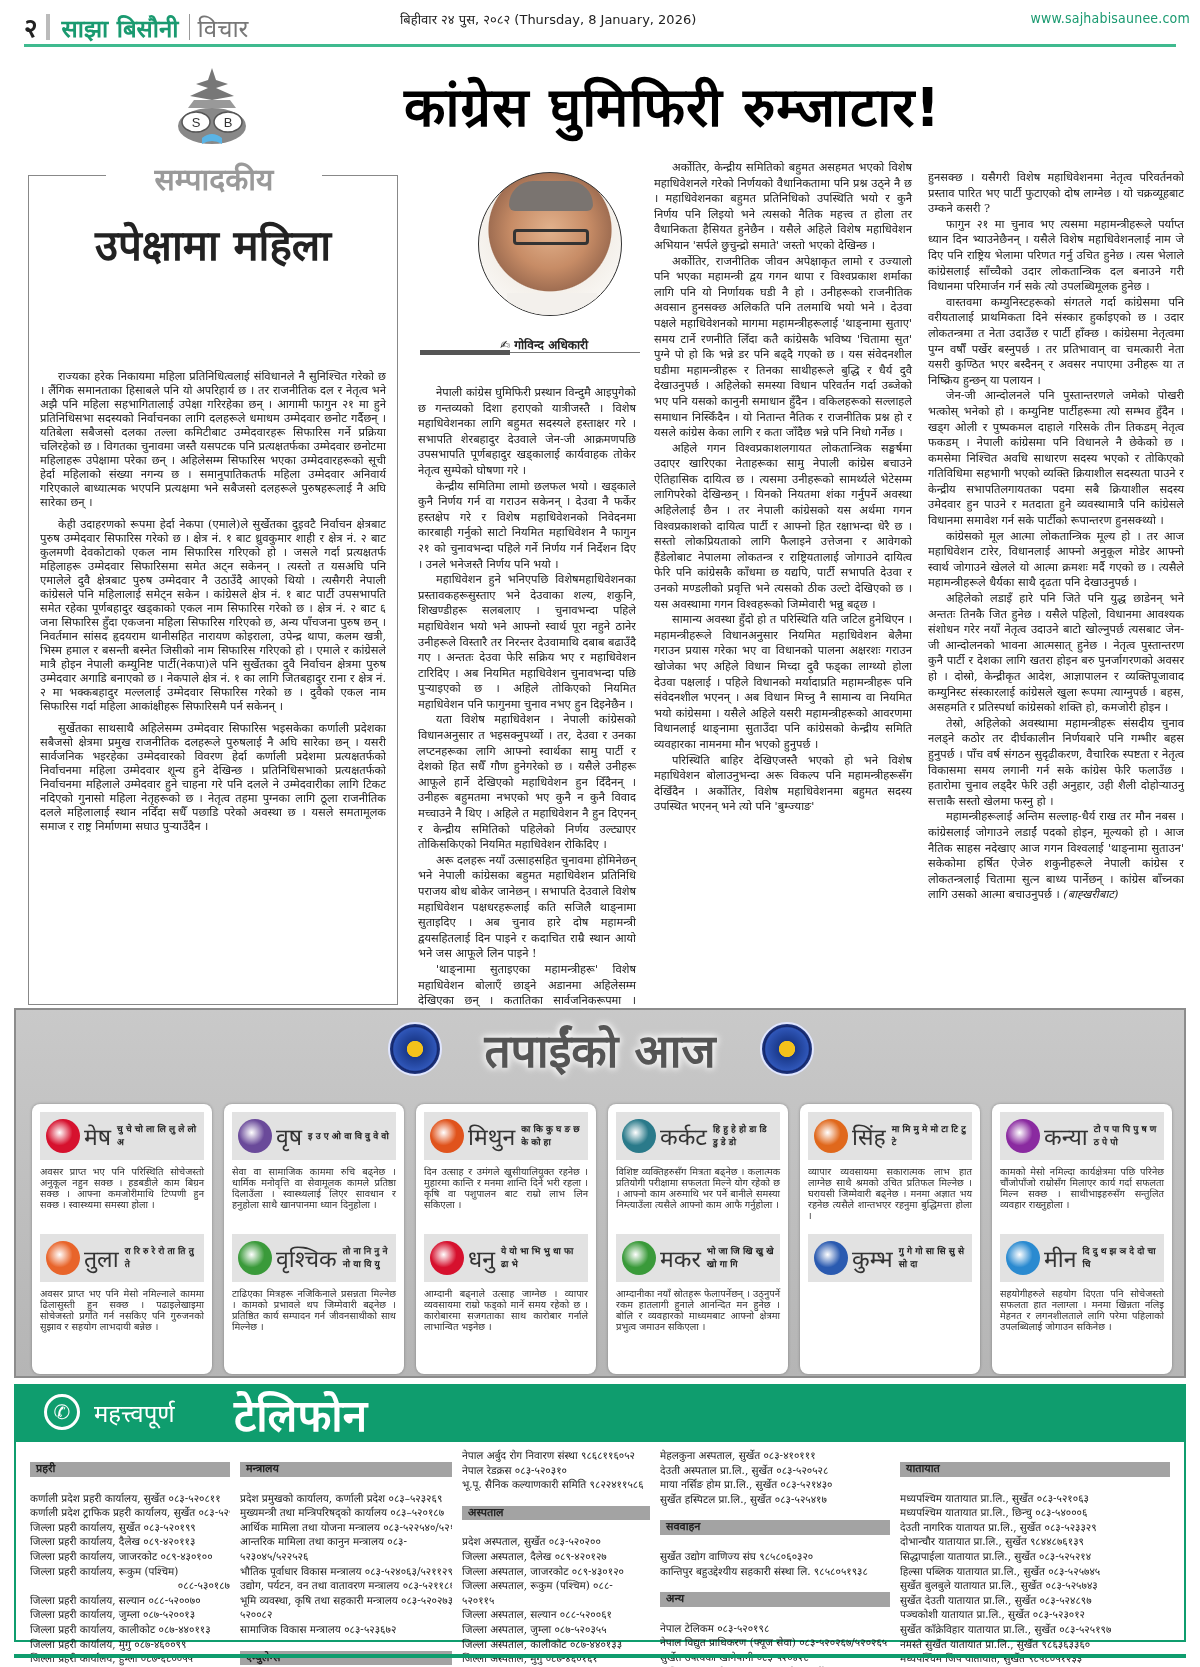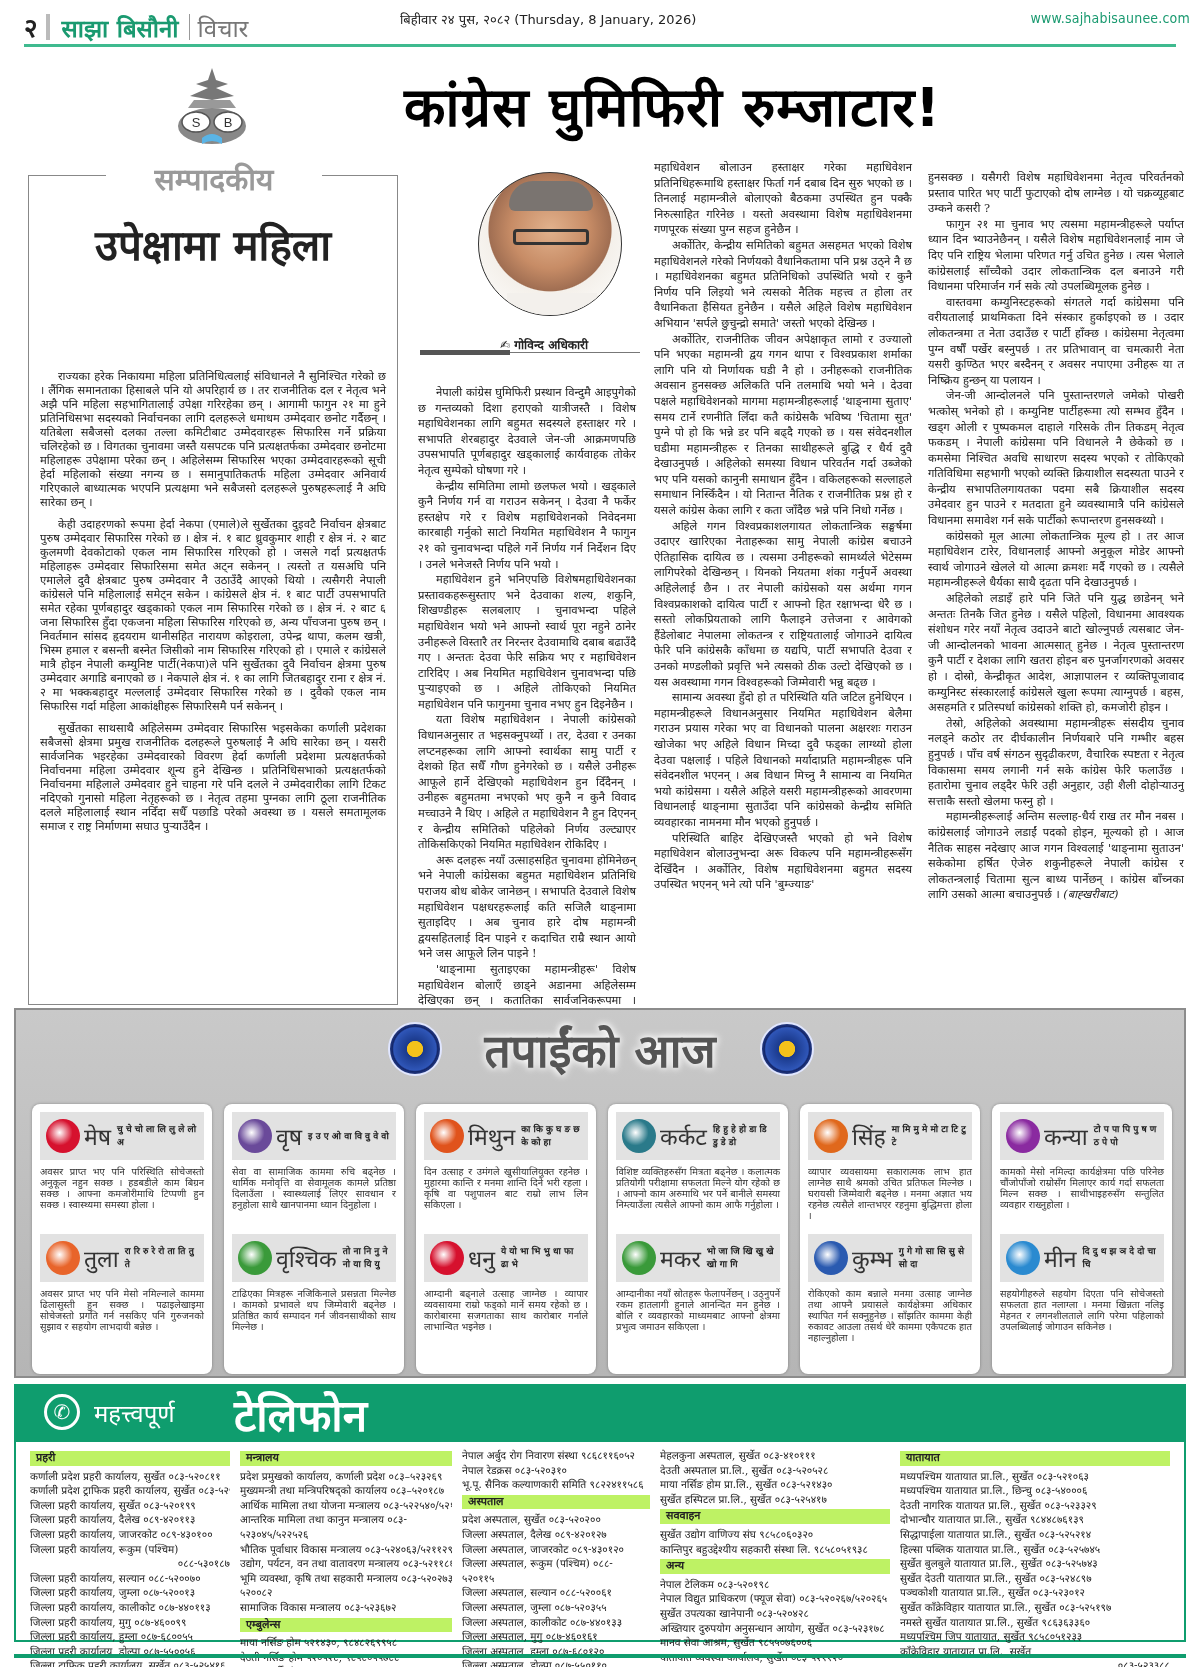--- a/index.html
+++ b/index.html
@@ -49,21 +49,21 @@
   .sign-name { font-size: 23px; color: #333; margin-right: 6px; white-space: nowrap; }
   .sign-letters { font-size: 9px; line-height: 13px; color: #222; font-weight: bold; }
   .sign-text { font-size: 9.6px; line-height: 11px; text-align: justify; color: #333; font-family: "DejaVu Serif", serif; margin-bottom: 10px; min-height: 58px; }
 
   .tel-banner { position: absolute; left: 14px; top: 1384px; width: 1172px; height: 58px; background: #0f9d6e; }
   .tel-phone { position: absolute; left: 30px; top: 10px; width: 36px; height: 36px; border: 3px solid #fff; border-radius: 50%; color: #fff; font-size: 20px; text-align: center; line-height: 30px; }
   .tel-sub { position: absolute; left: 80px; top: 12px; font-size: 24px; color: #fff; }
   .tel-main { position: absolute; left: 220px; top: 0px; font-size: 44px; font-weight: bold; color: #fff; }
   .tel-box { position: absolute; left: 14px; top: 1442px; width: 1172px; height: 200px; border: 2px solid #0f9d6e; border-top: none; }
   .tel-col { position: absolute; top: 1448px; font-size: 10.4px; line-height: 14.6px; color: #222; font-family: "DejaVu Serif", serif; }
-  .tel-col .cat { background: #bef264; font-weight: bold; font-size: 11px; padding: 0 6px; margin: 3px 0; }
+  .tel-col .cat { background: #a3a3a3; font-weight: bold; font-size: 11px; padding: 0 6px; margin: 14px 0; }
   .tel-col .entry { white-space: nowrap; overflow: hidden; }
   .tel-col .right { text-align: right; }
   .bottom-rule { position: absolute; left: 14px; top: 1654px; width: 1172px; height: 4px; background: #0f9d6e; }
 </style>
 </head>
 <body>
 
 <div class="masthead">
   <span class="page-no">२</span>
   <span class="bar-sep"></span>
@@ -111,21 +111,20 @@
 
 <div class="col col-a">
   <p>नेपाली कांग्रेस घुमिफिरी प्रस्थान विन्दुमै आइपुगेको छ गन्तव्यको दिशा हराएको यात्रीजस्तै । विशेष महाधिवेशनका लागि बहुमत सदस्यले हस्ताक्षर गरे । सभापति शेरबहादुर देउवाले जेन-जी आक्रमणपछि उपसभापति पूर्णबहादुर खड्कालाई कार्यवाहक तोकेर नेतृत्व सुम्पेको घोषणा गरे ।</p>
   <p>केन्द्रीय समितिमा लामो छलफल भयो । खड्काले कुनै निर्णय गर्न वा गराउन सकेनन् । देउवा नै फर्केर हस्तक्षेप गरे र विशेष महाधिवेशनको निवेदनमा कारबाही गर्नुको साटो नियमित महाधिवेशन नै फागुन २१ को चुनावभन्दा पहिले गर्ने निर्णय गर्न निर्देशन दिए । उनले भनेजस्तै निर्णय पनि भयो ।</p>
   <p>महाधिवेशन हुने भनिएपछि विशेषमहाधिवेशनका प्रस्तावकहरूसुस्ताए भने देउवाका शल्य, शकुनि, शिखण्डीहरू सलबलाए । चुनावभन्दा पहिले महाधिवेशन भयो भने आफ्नो स्वार्थ पूरा नहुने ठानेर उनीहरूले विस्तारै तर निरन्तर देउवामाथि दबाब बढाउँदै गए । अन्ततः देउवा फेरि सक्रिय भए र महाधिवेशन टारिदिए । अब नियमित महाधिवेशन चुनावभन्दा पछि पुऱ्याइएको छ । अहिले तोकिएको नियमित महाधिवेशन पनि फागुनमा चुनाव नभए हुन दिइनेछैन ।</p>
   <p>यता विशेष महाधिवेशन । नेपाली कांग्रेसको विधानअनुसार त भइसक्नुपर्थ्यो । तर, देउवा र उनका लप्टनहरूका लागि आफ्नो स्वार्थका सामु पार्टी र देशको हित सधैँ गौण हुनेगरेको छ । यसैले उनीहरू आफूले हार्ने देखिएको महाधिवेशन हुन दिँदैनन् । उनीहरू बहुमतमा नभएको भए कुनै न कुनै विवाद मच्चाउने नै थिए । अहिले त महाधिवेशन नै हुन दिएनन् र केन्द्रीय समितिको पहिलेको निर्णय उल्ट्याएर तोकिसकिएको नियमित महाधिवेशन रोकिदिए ।</p>
   <p>अरू दलहरू नयाँ उत्साहसहित चुनावमा होमिनेछन् भने नेपाली कांग्रेसका बहुमत महाधिवेशन प्रतिनिधि पराजय बोध बोकेर जानेछन् । सभापति देउवाले विशेष महाधिवेशन पक्षधरहरूलाई कति सजिलै थाङ्नामा सुताइदिए । अब चुनाव हारे दोष महामन्त्री द्वयसहितलाई दिन पाइने र कदाचित राम्रै स्थान आयो भने जस आफूले लिन पाइने !</p>
   <p>'थाङ्नामा सुताइएका महामन्त्रीहरू' विशेष महाधिवेशन बोलाएँ छाड्ने अडानमा अहिलेसम्म देखिएका छन् । कतातिका सार्वजनिकरूपमा । सभापति देउवा र उनका सात सात्थी सबैले विशेष पक्कै महाधिवेशन भौड्न लागेछन् ।</p>
 </div>
 <div class="col col-b">
-  <p style="text-indent:0">महाधिवेशन बोलाउन हस्ताक्षर गरेका महाधिवेशन प्रतिनिधिहरूमाथि हस्ताक्षर फिर्ता गर्न दबाब दिन सुरु भएको छ । तिनलाई महामन्त्रीले बोलाएको बैठकमा उपस्थित हुन पक्कै निरुत्साहित गरिनेछ । यस्तो अवस्थामा विशेष महाधिवेशनमा गणपूरक संख्या पुग्न सहज हुनेछैन ।</p>
   <p>अर्कोतिर, केन्द्रीय समितिको बहुमत असहमत भएको विशेष महाधिवेशनले गरेको निर्णयको वैधानिकतामा पनि प्रश्न उठ्ने नै छ । महाधिवेशनका बहुमत प्रतिनिधिको उपस्थिति भयो र कुनै निर्णय पनि लिइयो भने त्यसको नैतिक महत्त्व त होला तर वैधानिकता हैसियत हुनेछैन । यसैले अहिले विशेष महाधिवेशन अभियान 'सर्पले छुचुन्द्रो समाते' जस्तो भएको देखिन्छ ।</p>
   <p>अर्कोतिर, राजनीतिक जीवन अपेक्षाकृत लामो र उज्यालो पनि भएका महामन्त्री द्वय गगन थापा र विश्वप्रकाश शर्माका लागि पनि यो निर्णायक घडी नै हो । उनीहरूको राजनीतिक अवसान हुनसक्छ अलिकति पनि तलमाथि भयो भने । देउवा पक्षले महाधिवेशनको मागमा महामन्त्रीहरूलाई 'थाङ्नामा सुताए' समय टार्ने रणनीति लिँदा कतै कांग्रेसकै भविष्य 'चितामा सुत' पुग्ने पो हो कि भन्ने डर पनि बढ्दै गएको छ । यस संवेदनशील घडीमा महामन्त्रीहरू र तिनका साथीहरूले बुद्धि र धैर्य दुवै देखाउनुपर्छ । अहिलेको समस्या विधान परिवर्तन गर्दा उब्जेको भए पनि यसको कानुनी समाधान हुँदैन । वकिलहरूको सल्लाहले समाधान निस्किँदैन । यो नितान्त नैतिक र राजनीतिक प्रश्न हो र यसले कांग्रेस केका लागि र कता जाँदैछ भन्ने पनि निधो गर्नेछ ।</p>
   <p>अहिले गगन विश्वप्रकाशलगायत लोकतान्त्रिक सङ्घर्षमा उदाएर खारिएका नेताहरूका सामु नेपाली कांग्रेस बचाउने ऐतिहासिक दायित्व छ । त्यसमा उनीहरूको सामर्थ्यले भेटेसम्म लागिपरेको देखिन्छन् । यिनको नियतमा शंका गर्नुपर्ने अवस्था अहिलेलाई छैन । तर नेपाली कांग्रेसको यस अर्थमा गगन विश्वप्रकाशको दायित्व पार्टी र आफ्नो हित रक्षाभन्दा धेरै छ । सस्तो लोकप्रियताको लागि फैलाइने उत्तेजना र आवेगको हैंडेलोबाट नेपालमा लोकतन्त्र र राष्ट्रियतालाई जोगाउने दायित्व फेरि पनि कांग्रेसकै काँधमा छ यद्यपि, पार्टी सभापति देउवा र उनको मण्डलीको प्रवृत्ति भने त्यसको ठीक उल्टो देखिएको छ । यस अवस्थामा गगन विश्वहरूको जिम्मेवारी भन्नु बढ्छ ।</p>
   <p>सामान्य अवस्था हुँदो हो त परिस्थिति यति जटिल हुनेथिएन । महामन्त्रीहरूले विधानअनुसार नियमित महाधिवेशन बेलैमा गराउन प्रयास गरेका भए वा विधानको पालना अक्षरशः गराउन खोजेका भए अहिले विधान मिच्दा दुवै फड्का लाग्थ्यो होला देउवा पक्षलाई । पहिले विधानको मर्यादाप्रति महामन्त्रीहरू पनि संवेदनशील भएनन् । अब विधान मिच्नु नै सामान्य वा नियमित भयो कांग्रेसमा । यसैले अहिले यसरी महामन्त्रीहरूको आवरणमा विधानलाई थाङ्नामा सुताउँदा पनि कांग्रेसको केन्द्रीय समिति व्यवहारका नामनमा मौन भएको हुनुपर्छ ।</p>
   <p>परिस्थिति बाहिर देखिएजस्तै भएको हो भने विशेष महाधिवेशन बोलाउनुभन्दा अरू विकल्प पनि महामन्त्रीहरूसँग देखिँदैन । अर्कोतिर, विशेष महाधिवेशनमा बहुमत सदस्य उपस्थित भएनन् भने त्यो पनि 'बुम्ज्याङ'</p>
 </div>
 <div class="col col-c">
   <p style="text-indent:0">हुनसक्छ । यसैगरी विशेष महाधिवेशनमा नेतृत्व परिवर्तनको प्रस्ताव पारित भए पार्टी फुटाएको दोष लाग्नेछ । यो चक्रव्यूहबाट उम्कने कसरी ?</p>
   <p>फागुन २१ मा चुनाव भए त्यसमा महामन्त्रीहरूले पर्याप्त ध्यान दिन भ्याउनेछैनन् । यसैले विशेष महाधिवेशनलाई नाम जे दिए पनि राष्ट्रिय भेलामा परिणत गर्नु उचित हुनेछ । त्यस भेलाले कांग्रेसलाई साँच्चैको उदार लोकतान्त्रिक दल बनाउने गरी विधानमा परिमार्जन गर्न सके त्यो उपलब्धिमूलक हुनेछ ।</p>
   <p>वास्तवमा कम्युनिस्टहरूको संगतले गर्दा कांग्रेसमा पनि वरीयतालाई प्राथमिकता दिने संस्कार हुर्काइएको छ । उदार लोकतन्त्रमा त नेता उदाउँछ र पार्टी हाँक्छ । कांग्रेसमा नेतृत्वमा पुग्न वर्षौं पर्खेर बस्नुपर्छ । तर प्रतिभावान् वा चमत्कारी नेता यसरी कुण्ठित भएर बस्दैनन् र अवसर नपाएमा उनीहरू या त निष्क्रिय हुन्छन् या पलायन ।</p>
@@ -202,21 +201,20 @@
           <span class="sign-icon" style="background: radial-gradient(circle at 40% 40%, rgb(255, 255, 255) 0%, rgb(224, 104, 28) 45%, rgb(224, 104, 28) 100%);"></span>
           <span class="sign-name">सिंह</span>
           <span class="sign-letters">मा मि मु मे मो टा टि टु टे</span>
         </div>
         <div class="sign-text">व्यापार व्यवसायमा सकारात्मक लाभ हात लाग्नेछ साथै श्रमको उचित प्रतिफल मिल्नेछ । घरायसी जिम्मेवारी बढ्नेछ । मनमा अज्ञात भय रहनेछ त्यसैले शान्तभएर रहनुमा बुद्धिमत्ता होला ।</div>
         <div class="sign-head">
           <span class="sign-icon" style="background: radial-gradient(circle at 40% 40%, rgb(255, 255, 255) 0%, rgb(42, 90, 176) 45%, rgb(42, 90, 176) 100%);"></span>
           <span class="sign-name">कुम्भ</span>
           <span class="sign-letters">गु गे गो सा सि सु से सो दा</span>
         </div>
-        <div class="sign-text">रोकिएको काम बन्नाले मनमा उत्साह जाग्नेछ तथा आफ्नै प्रयासले कार्यक्षेत्रमा अधिकार स्थापित गर्न सक्नुहुनेछ । साँझतिर काममा केही रुकावट आउला तसर्थ धेरै काममा एकैपटक हात नहाल्नुहोला ।</div>
       </div>
       <div class="sign-col">
         <div class="sign-head">
           <span class="sign-icon" style="background: radial-gradient(circle at 40% 40%, rgb(255, 255, 255) 0%, rgb(138, 42, 160) 45%, rgb(138, 42, 160) 100%);"></span>
           <span class="sign-name">कन्या</span>
           <span class="sign-letters">टो प पा पि पु ष ण ठ पे पो</span>
         </div>
         <div class="sign-text">कामको मेसो नमिल्दा कार्यक्षेत्रमा पछि परिनेछ चौंजोपाँजो राम्रोसँग मिलाएर कार्य गर्दा सफलता मिल्न सक्छ । साथीभाइहरुसँग सन्तुलित व्यवहार राख्नुहोला ।</div>
         <div class="sign-head">
           <span class="sign-icon" style="background: radial-gradient(circle at 40% 40%, rgb(255, 255, 255) 0%, rgb(42, 138, 208) 45%, rgb(42, 138, 208) 100%);"></span>

